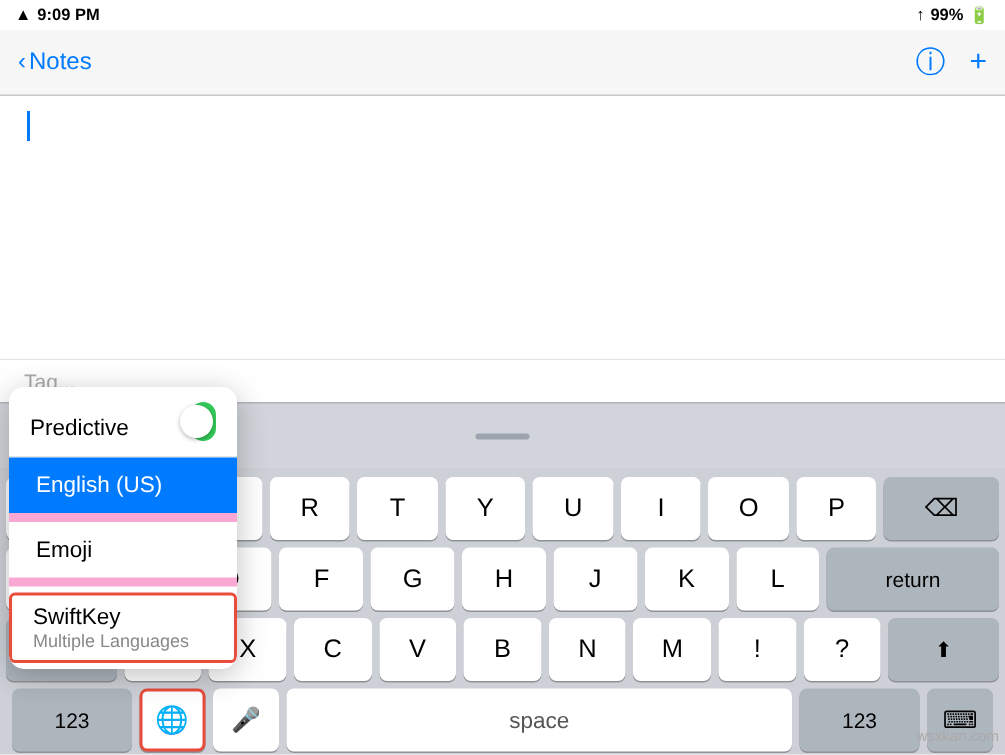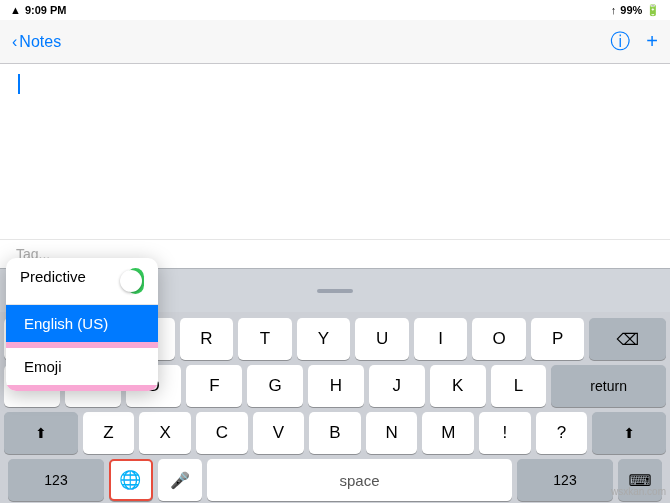--- a/index.html
+++ b/index.html
@@ -134,21 +134,21 @@
       width: 80px;
     }
     .key-space {
       flex: 1;
       background: #fff;
       font-size: 15px;
       color: #555;
       height: 42px;
     }
     .key-123 {
-      width: 96px;
+      width: 80px;
       font-size: 14px;
     }
     .key-globe {
       width: 44px;
       font-size: 18px;
       border: 2px solid #e74c3c;
     }
     .key-mic {
       width: 44px;
       font-size: 16px;
@@ -181,21 +181,21 @@
       top: -10px;
       width: 152px;
       background: #fff;
       border-radius: 10px;
       box-shadow: 0 4px 20px rgba(0,0,0,0.25);
       overflow: hidden;
       z-index: 100;
     }
     .dropdown-predictive {
       display: flex;
-      align-items: flex-start;
+      align-items: flex-end;
       justify-content: space-between;
       padding: 10px 14px;
       border-bottom: 1px solid #e5e5e5;
       gap: 41px;
     }
     .dropdown-predictive-label {
       font-size: 15px;
       color: #000;
     }
     .toggle {
@@ -358,17 +358,21 @@
     </div>
 
     <div class="dropdown-item active">
       <span>English (US)</span>
     </div>
 
     <div class="dropdown-item">
       <span>Emoji</span>
     </div>
 
+    <div class="swiftkey-border">
+      <div class="dropdown-swiftkey-name">SwiftKey</div>
+      <div class="dropdown-swiftkey-sub">Multiple Languages</div>
+    </div>
   </div>
 
 </div>
 
 <div class="watermark">wsxkan.com</div>
 
 </body></html>

